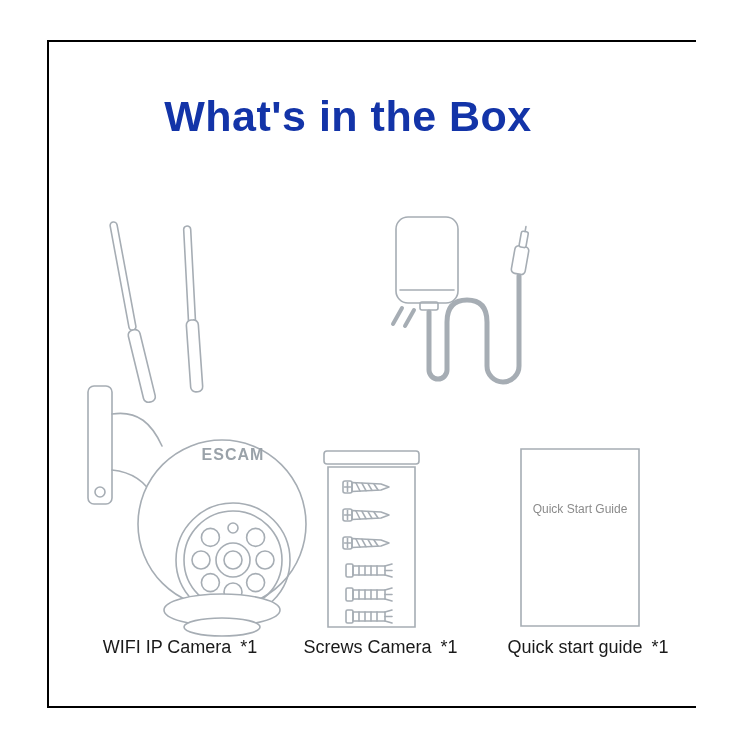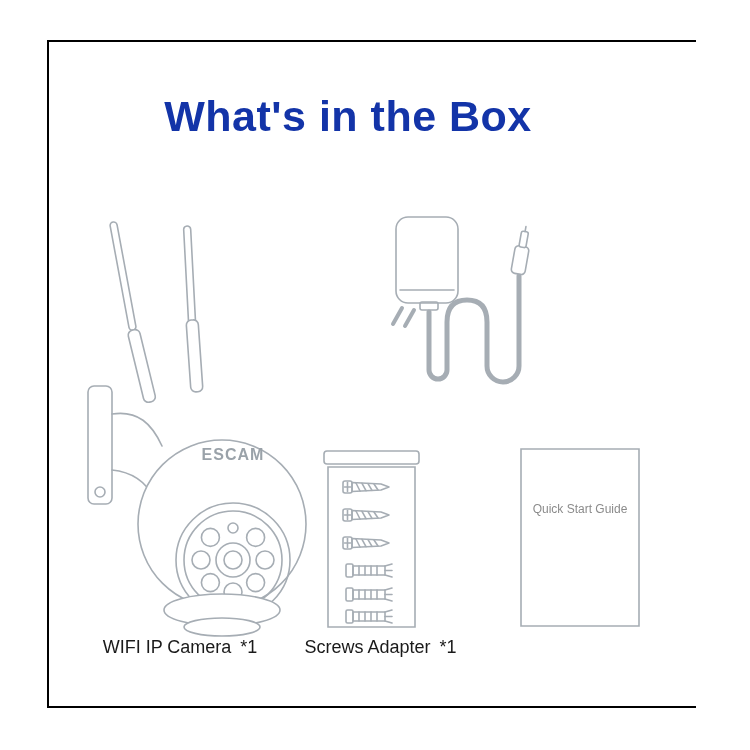--- a/index.html
+++ b/index.html
@@ -156,16 +156,19 @@
 
   <div class="brand-text">ESCAM</div>
 
   <div class="guide-cover-text">Quick Start Guide</div>
 
 
   <div class="label label-bottom" style="left:60px;width:240px;text-align:center;">
     <span>WIFI IP Camera</span><span class="qty">*1</span>
   </div>
   <div class="label label-bottom" style="left:283px;width:195px;">
-    <span>Screws Adapter</span><span class="qty">*1</span>
+    <span>Screws Camera</span><span class="qty">*1</span>
+  </div>
+  <div class="label label-bottom" style="left:478px;width:220px;">
+    <span>Quick start guide</span><span class="qty">*1</span>
   </div>
 
 </div>
 
 </body></html>

